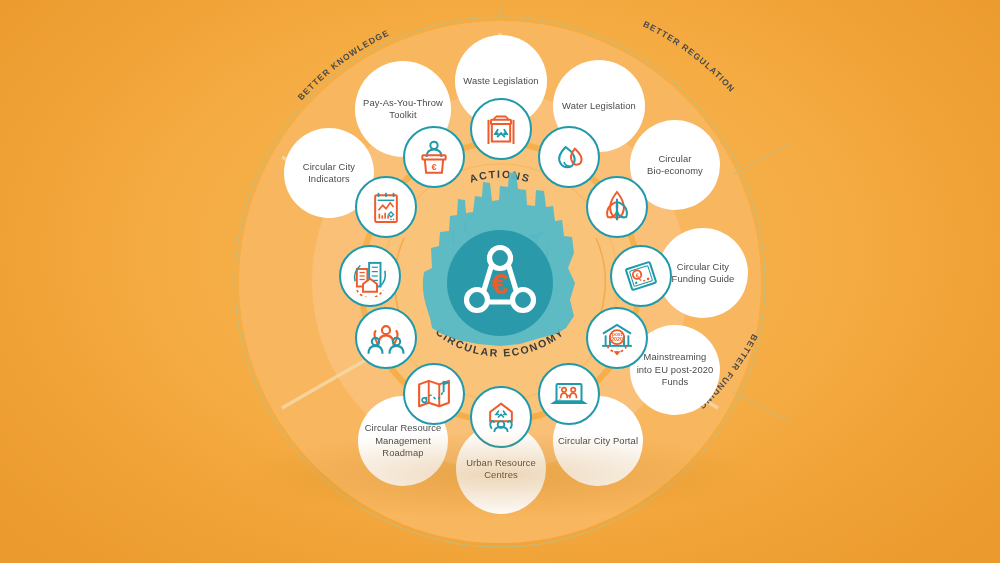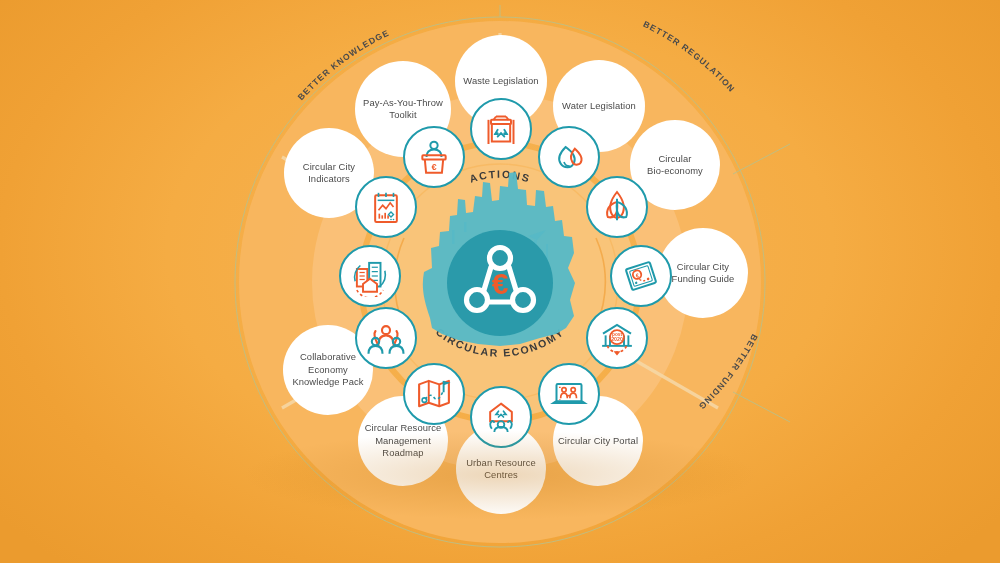--- a/index.html
+++ b/index.html
@@ -125,36 +125,36 @@
   </div>
 
   <div class="node label-node" style="left:630px;top:120px;width:90px;height:90px;">
     <span>Circular<br>Bio-economy</span>
   </div>
 
   <div class="node label-node" style="left:658px;top:228px;width:90px;height:90px;">
     <span>Circular City<br>Funding Guide</span>
   </div>
 
+  <div class="node label-node" style="left:630px;top:325px;width:90px;height:90px;">
+    <span>Mainstreaming<br>into EU post-2020<br>Funds</span>
+  </div>
 
   <div class="node label-node" style="left:553px;top:396px;width:90px;height:90px;">
     <span>Circular City Portal</span>
   </div>
 
   <div class="node label-node" style="left:456px;top:424px;width:90px;height:90px;">
     <span>Urban Resource<br>Centres</span>
   </div>
 
   <div class="node label-node" style="left:358px;top:396px;width:90px;height:90px;">
     <span>Circular Resource<br>Management<br>Roadmap</span>
   </div>
 
-  <div class="node label-node" style="left:283px;top:325px;width:90px;height:90px;">
-    <span>Collaborative<br>Economy<br>Knowledge Pack</span>
-  </div>
 
 
   <div class="node label-node" style="left:284px;top:128px;width:90px;height:90px;">
     <span>Circular City<br>Indicators</span>
   </div>
 
   <div class="node label-node" style="left:355px;top:61px;width:96px;height:96px;">
     <span>Pay-As-You-Throw<br>Toolkit</span>
   </div>
 

